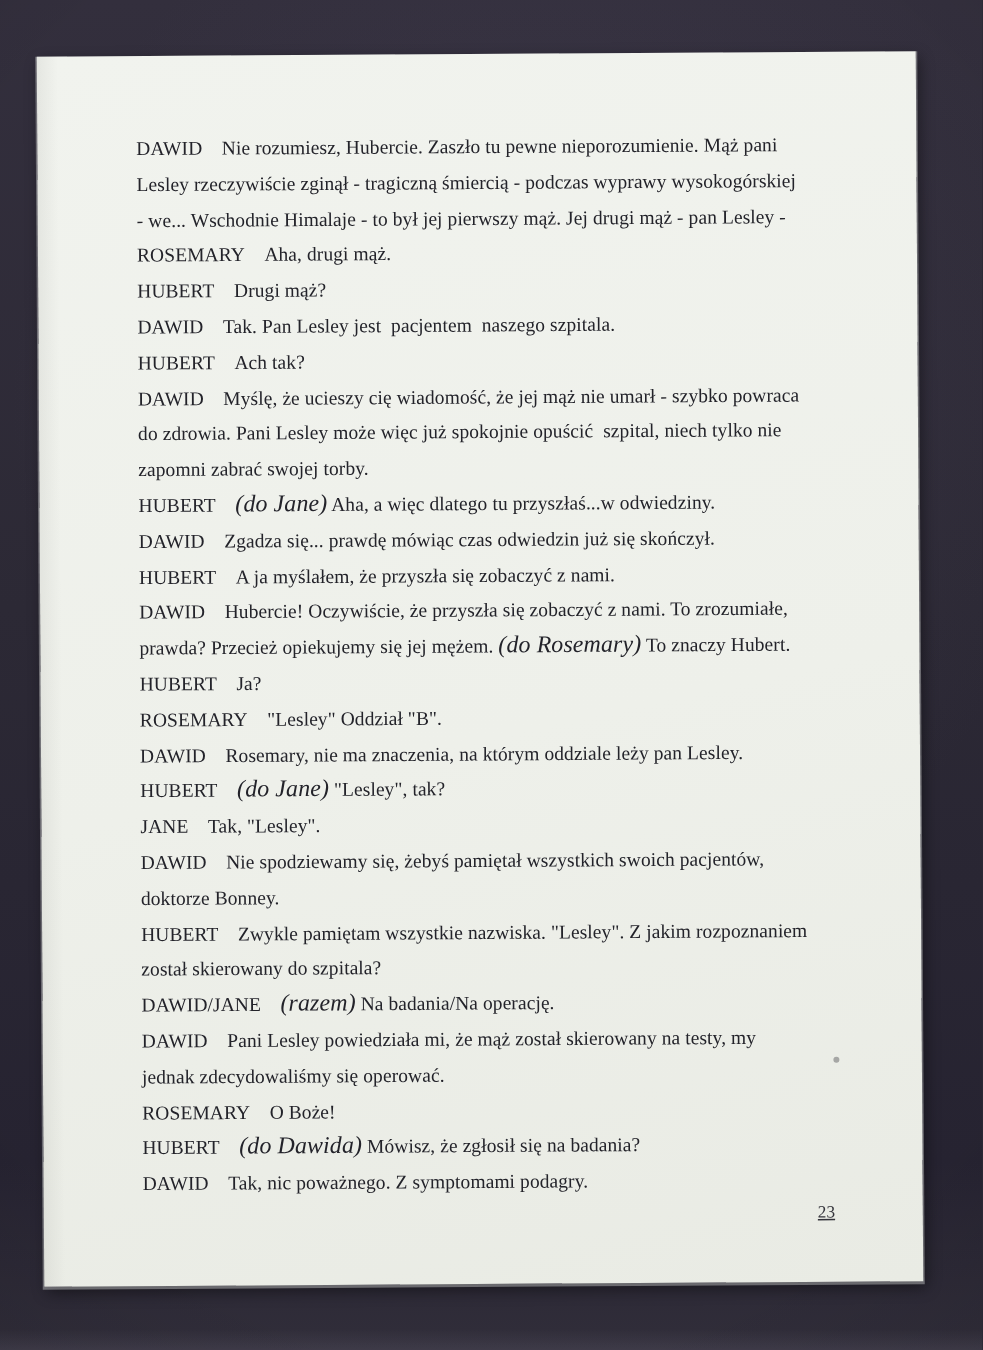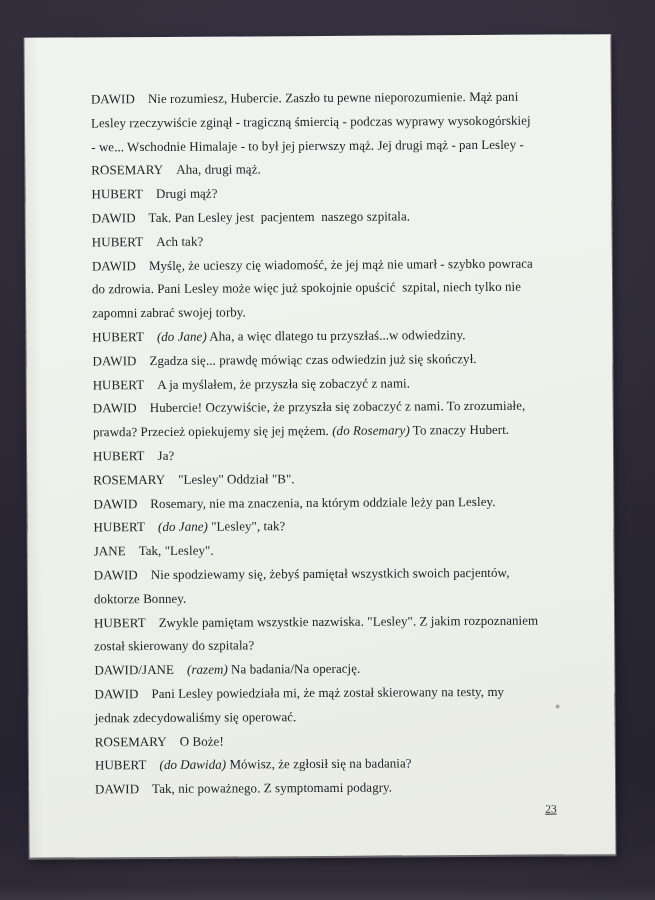--- a/index.html
+++ b/index.html
@@ -63,21 +63,21 @@
   }
   .script-line {
     height: 23.8px;
   }
   .seg-speaker {
     margin-right: 13px;
     margin-top: 38px;
   }
   .seg-direction {
     font-style: italic;
-    font-size: 13px;
+    font-size: 16px;
   }
   .page-number {
     position: absolute;
     left: 516px;
     top: 768px;
     font-size: 11.5px;
     color: #33333a;
     text-decoration: underline;
   }
   .speck {

